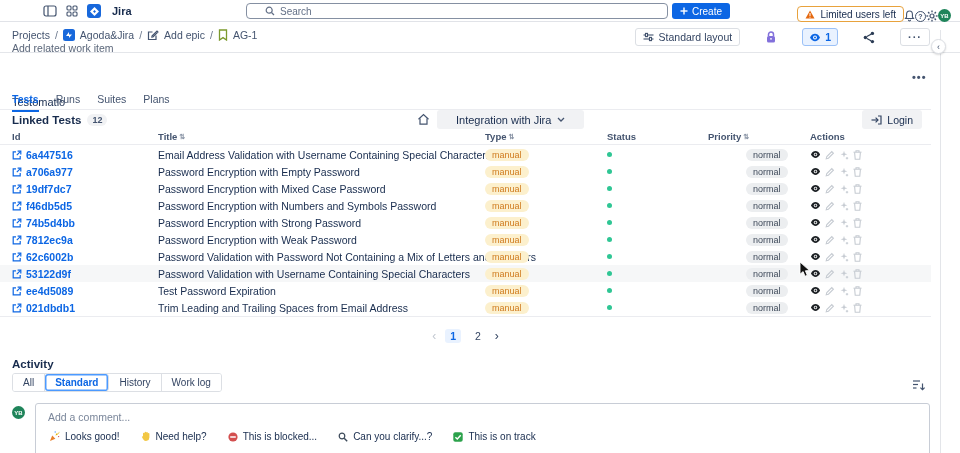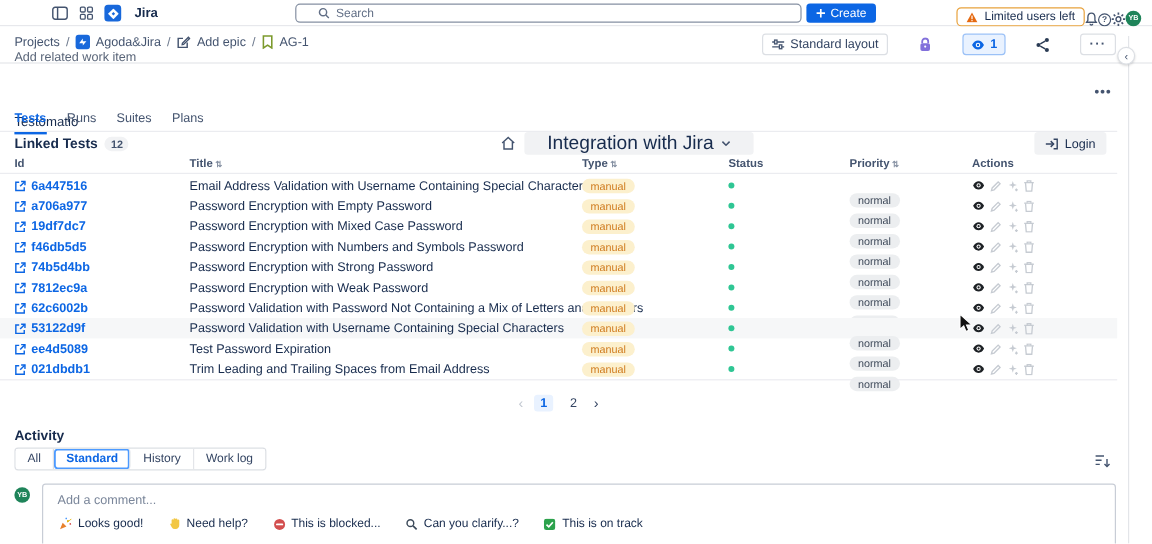--- a/index.html
+++ b/index.html
@@ -51,38 +51,38 @@
   .panel-more { position:absolute; left:912px; top:71px; cursor:pointer; }
   .panel-title { position:absolute; left:12px; top:96px; font-size:11px; font-weight:normal; }
   .tabs { position:absolute; left:12px; top:93px; display:flex; gap:17px; }
   .tab { font-size:10.5px; color:#44546f; padding-bottom:5px; cursor:pointer; }
   .tab.active { color:#0c66e4; font-weight:bold; border-bottom:2px solid #0c66e4; }
   .tabs-border { position:absolute; left:0; top:109px; width:931px; height:1px; background:#ebecf0; }
   .linked-title { position:absolute; left:12px; top:114px; font-size:11.5px; font-weight:bold; display:flex; align-items:flex-start; gap:6px; }
   .count-badge { background:#f1f2f4; color:#44546f; border-radius:8px; font-size:9px; font-weight:bold; padding:1px 5px; }
   .home-ic { position:absolute; left:417px; top:113px; cursor:pointer; }
   .integration-dd { position:absolute; left:437px; top:110px; height:19px; background:#f1f2f4; border:none; border-radius:3px;
-    display:flex; align-items:center; gap:6px; padding:0 19px; font-size:16px; color:#172b4d; font-family:inherit; cursor:pointer; }
+    display:flex; align-items:center; gap:6px; padding:0 19px; font-size:11px; color:#172b4d; font-family:inherit; cursor:pointer; }
   .login-btn { position:absolute; right:38px; top:110px; height:19px; background:#f1f2f4; border:none; border-radius:3px;
     display:flex; align-items:center; gap:5px; padding:0 9px; font-size:10.5px; color:#172b4d; font-family:inherit; cursor:pointer; }
 
   
   .thead { position:absolute; left:0; top:131px; width:931px; height:14px; border-bottom:1px solid #ebecf0; }
   .th { position:absolute; top:0; font-size:9.5px; font-weight:bold; color:#44546f; display:flex; align-items:center; gap:2px; }
   .sorter { font-size:7px; color:#8590a2; }
   .rows { position:absolute; left:0; top:146px; width:931px; }
   .row { position:relative; width:931px; height:17px; }
   .row.hover { background:#f6f7f8; }
   .cell { position:absolute; top:0; height:17px; display:flex; align-items:center; }
   .c-id { left:12px; gap:4px; }
   .c-id .idtxt { color:#0c66e4; font-weight:bold; font-size:10.5px; cursor:pointer; }
   .c-title { left:158px; font-size:10.5px; color:#172b4d; }
   .c-type { left:485px; }
   .c-status { left:607px; }
-  .c-priority { left:708px;margin-top:12px; }
+  .c-priority { left:746px; }
   .c-actions { left:810px; gap:4px; }
   .pill-manual { background:#fcf0cd; color:#cf7b1e; border-radius:8px; padding:1px 7px; font-size:9px; }
   .pill-normal { background:#eceef0; color:#3f4a5a; border-radius:8px; padding:1px 7px; font-size:9px; }
   .dot { width:5px; height:5px; border-radius:50%; background:#2fc694; }
   .rows-border { position:absolute; left:0; top:316px; width:931px; height:1px; background:#ebecf0; }
 
   
   .pager { position:absolute; left:0; top:329px; width:931px; display:flex; justify-content:center; align-items:center; gap:9px; font-size:10.5px; }
   .pg-arrow { color:#344563; cursor:pointer; font-size:12px; }
   .pg-arrow.disabled { color:#c1c7d0; }

